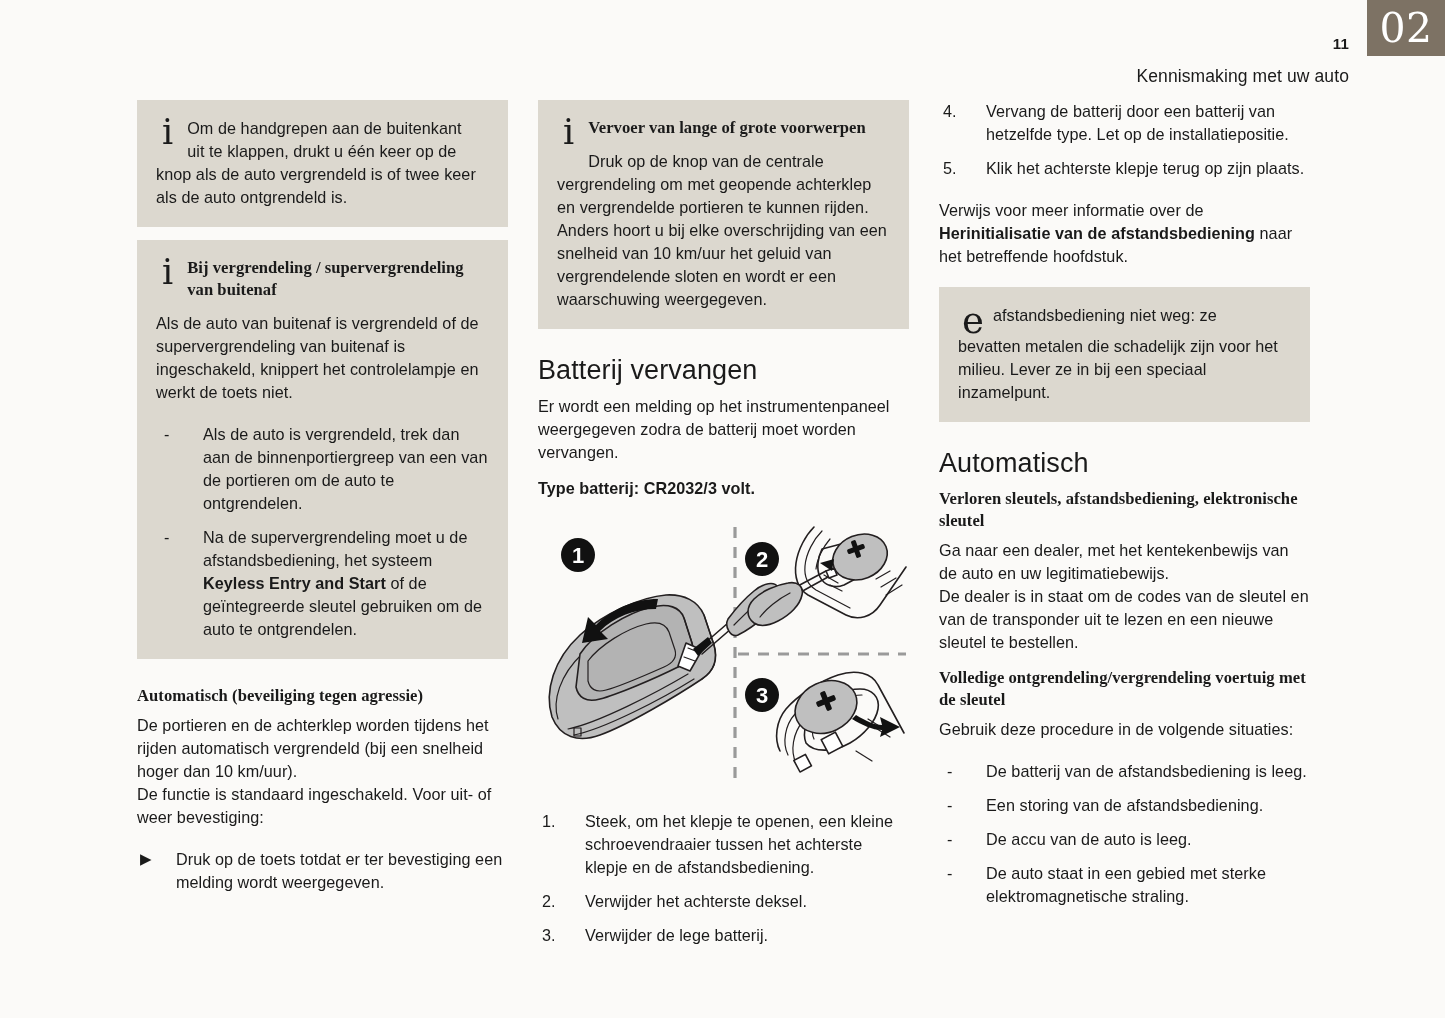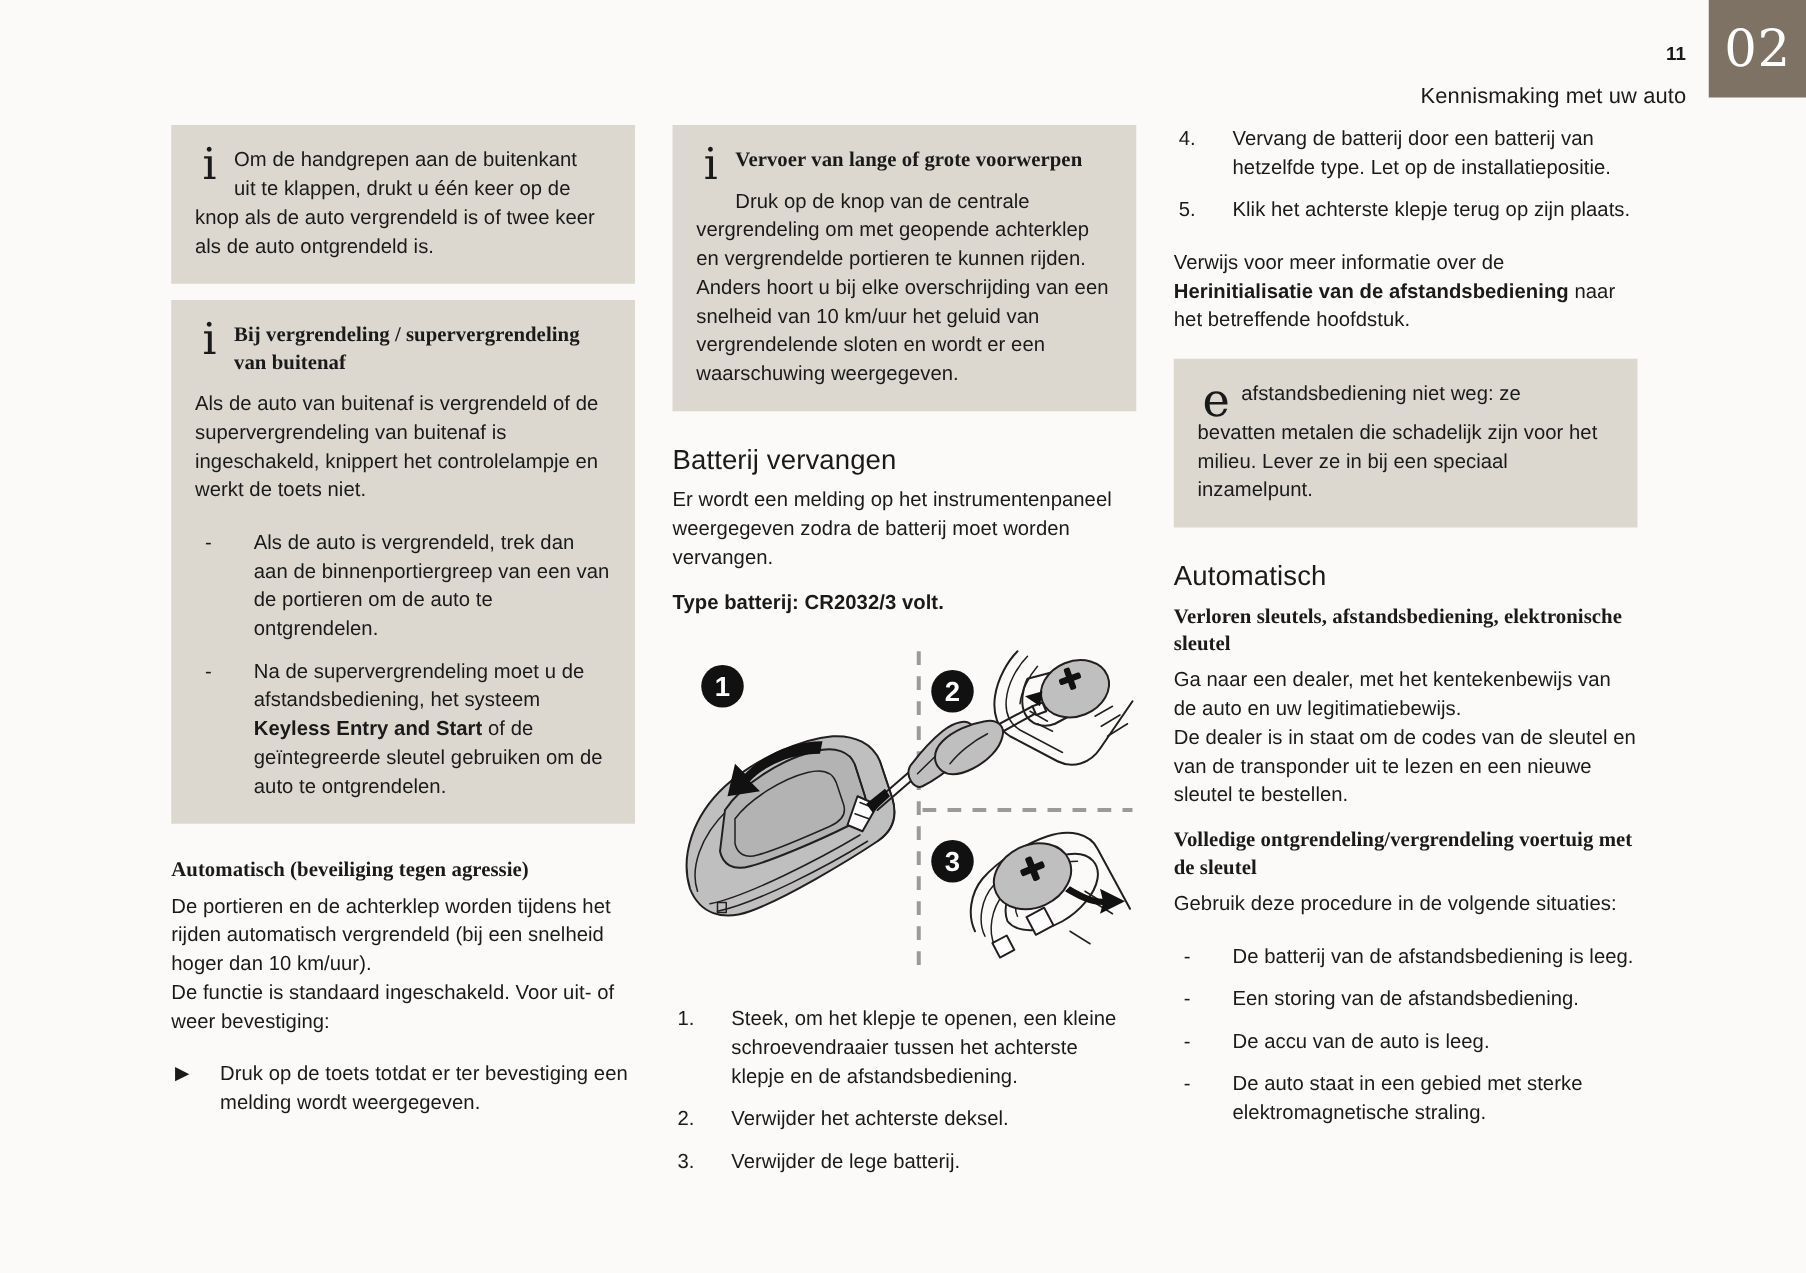--- a/index.html
+++ b/index.html
@@ -22,21 +22,21 @@
     inset: 0;
     background: #fbfaf8;
   }
 
   
   .chapter-tab {
     position: absolute;
     top: 0;
     right: 0;
     width: 78px;
-    height: 78px;
+    height: 56px;
     background: #7d7264;
     color: #ffffff;
     display: flex;
     align-items: center;
     justify-content: center;
     font-family: "DejaVu Serif", serif;
     font-size: 41px;
     font-weight: 400;
     letter-spacing: 0.5px;
     line-height: 1;
@@ -82,21 +82,21 @@
     letter-spacing: 0.05px;
   }
   .body-p {
     margin: 0 0 0 0;
   }
   .spacer-sm { height: 13px; }
   .spacer-md { height: 19px; }
   .spacer-lg { height: 26px; }
 
   h2.section-title {
-    font-size: 22px;
+    font-size: 27px;
     font-weight: 400;
     margin: 0 0 9px 0;
     letter-spacing: 0.1px;
     line-height: 1.15;
   }
   h3.sub-title {
     font-size: 16.6px;
     font-weight: 700;
     margin: 0 0 7px 0;
     line-height: 1.33;

